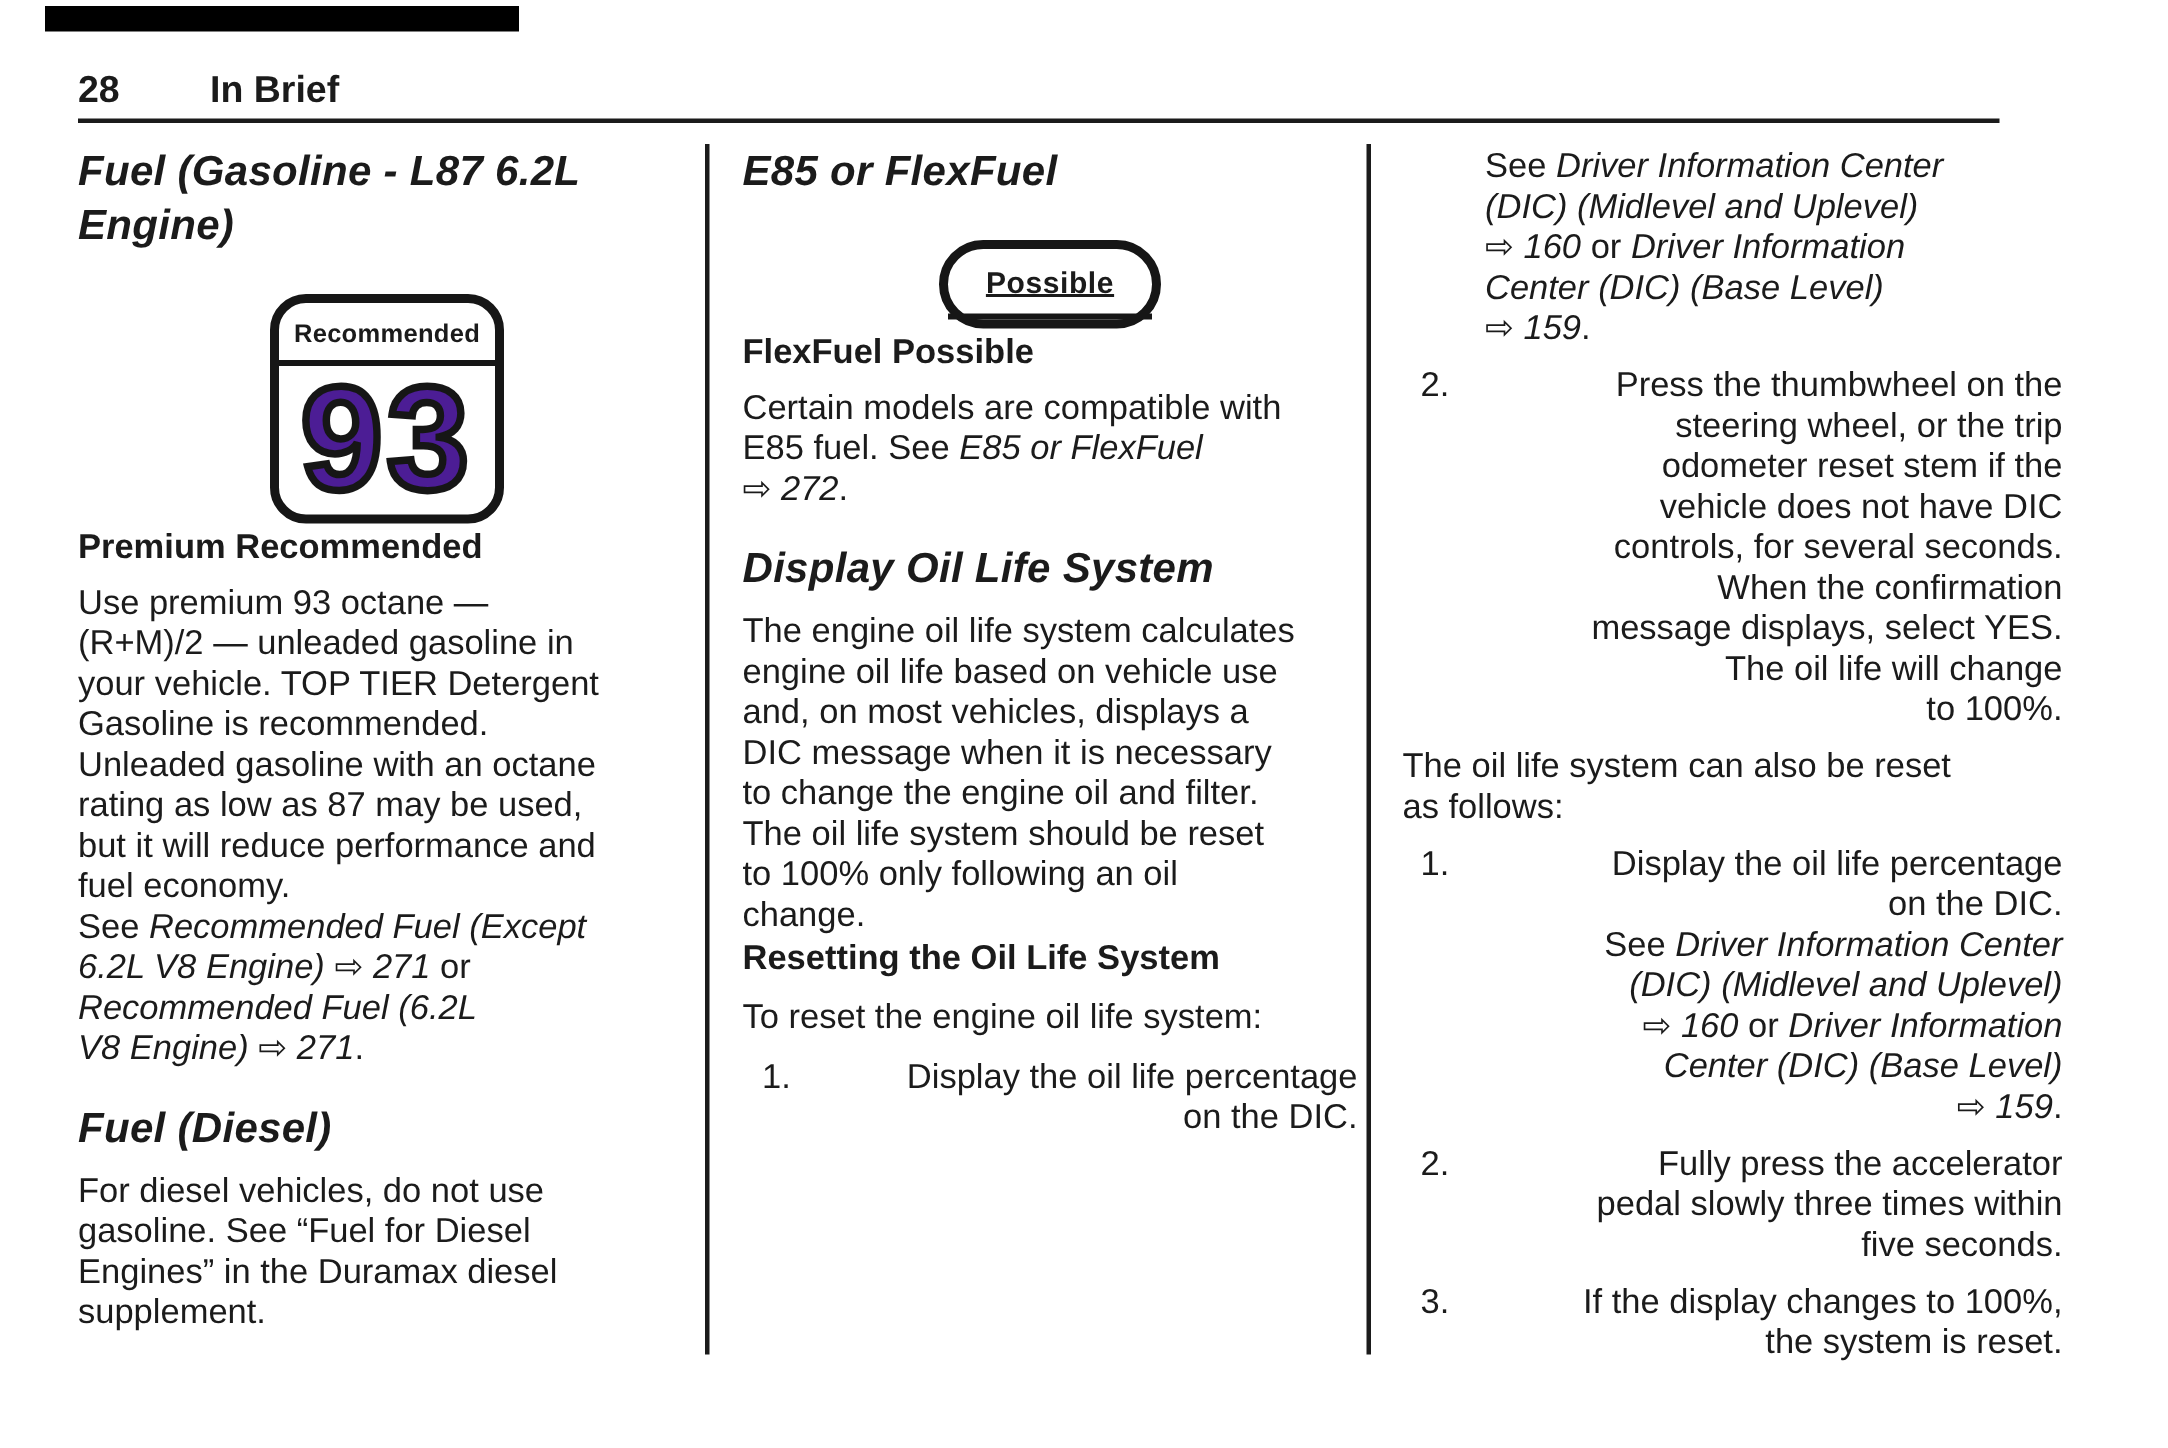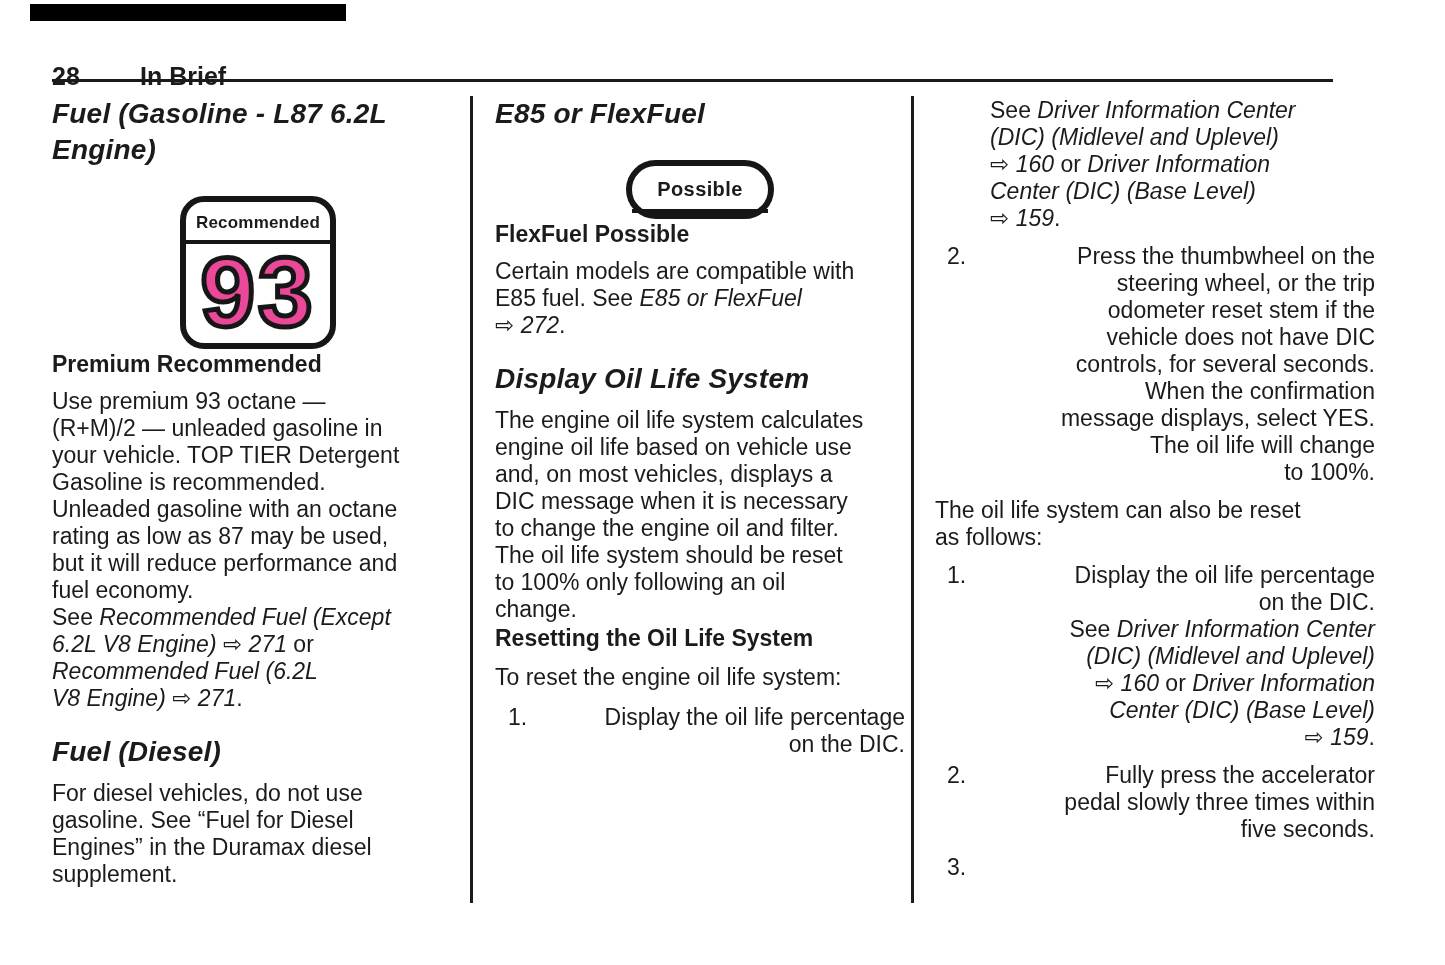--- a/index.html
+++ b/index.html
@@ -2,21 +2,21 @@
 <html><head>
 <meta charset="utf-8">
 <style>
   html,body{margin:0;padding:0;}
   body{
     width:1445px;height:965px;position:relative;background:#ffffff;
     font-family:"Liberation Sans","DejaVu Sans",sans-serif;
     color:#1b1b1b;overflow:hidden;
   }
   .topbar{position:absolute;left:30px;top:4px;width:316px;height:17px;background:#000;}
-  .pagehead{position:absolute;left:52px;top:62px;font-size:25px;font-weight:bold;}
+  .pagehead{position:absolute;left:52px;top:46px;font-size:25px;font-weight:bold;}
   .pagehead .num{display:inline-block;min-width:88px;}
   .hrule{position:absolute;left:52px;top:79px;width:1281px;height:3px;background:#1b1b1b;}
   .vdiv{position:absolute;top:96px;width:3px;height:807px;background:#1b1b1b;}
   .vdiv.d1{left:470px;}
   .vdiv.d2{left:911px;}
   .col{position:absolute;top:96px;}
   .col.c1{left:52px;width:412px;}
   .col.c2{left:495px;width:410px;}
   .col.c3{left:935px;width:440px;}
   .h1{font-size:28px;line-height:36px;font-weight:bold;white-space:pre-line;letter-spacing:.2px;font-style:italic;}
@@ -24,22 +24,22 @@
   .body{font-size:23px;line-height:27px;white-space:pre-line;}
   .it{font-style:italic;}.mt22{margin-top:22px;}.mt16{margin-top:1px;}
   .mt13{margin-top:13px;}.mt12{margin-top:12px;}.mt11{margin-top:11px;}
   .mt10{margin-top:10px;}.mt1{margin-top:1px;}
   
   .badge{background:#fff;border:6px solid #161616;box-sizing:border-box;}
   .b93{width:156px;border-radius:24px;margin:28px auto 0;}
   .b93 .bl{font-size:17px;font-weight:bold;text-align:center;line-height:17px;
            padding:12px 3px 9px;border-bottom:4px solid #161616;letter-spacing:.2px;}
   .b93 .bv{font-size:98px;line-height:97px;font-weight:bold;text-align:center;
-           color:#ec4899;-webkit-text-stroke:5px #161616;letter-spacing:3px;padding-bottom:2px;}
-  .b85{width:148px;border-radius:30px;margin:28px auto 0;}
+           color:#4c1d95;-webkit-text-stroke:5px #161616;letter-spacing:3px;padding-bottom:2px;}
+  .b85{width:148px;border-radius:30px;margin:28px auto 0;text-decoration:underline;}
   .b85 .bl{font-size:20px;font-weight:bold;text-align:center;line-height:20px;
            padding:13px 2px 10px;border-bottom:4px solid #161616;letter-spacing:.4px;}
   .b85 .bv{font-size:57px;font-weight:bold;text-align:center;line-height:88px;
            -webkit-text-stroke:1.5px #161616;letter-spacing:1px;}
   
   .li{display:flex;align-items:flex-start;}
   .c2 .li{padding-left:13px;}
   .c2 .li .n{width:40px;flex:none;font-size:23px;line-height:27px;}
   .c3 .li{padding-left:12px;}
   .c3 .li .n{width:43px;flex:none;font-size:23px;line-height:27px;}
@@ -144,14 +144,16 @@
 ⇨ 159</span><span>.</span></div>
   </div>
   <div class="li mt11">
     <span class="n">2.</span>
     <div class="t"><span>Fully press the accelerator
 pedal slowly three times within
 five seconds.</span></div>
   </div>
   <div class="li mt11">
     <span class="n">3.</span>
+    <div class="t"><span>If the display changes to 100%,
+the system is reset.</span></div>
   </div>
 </div>
 
 </body></html>

